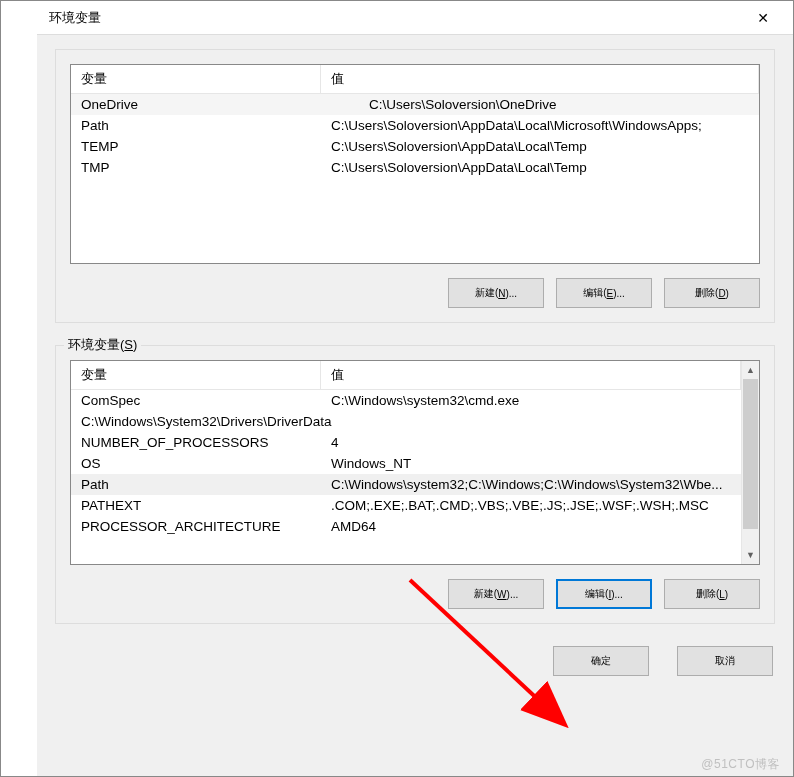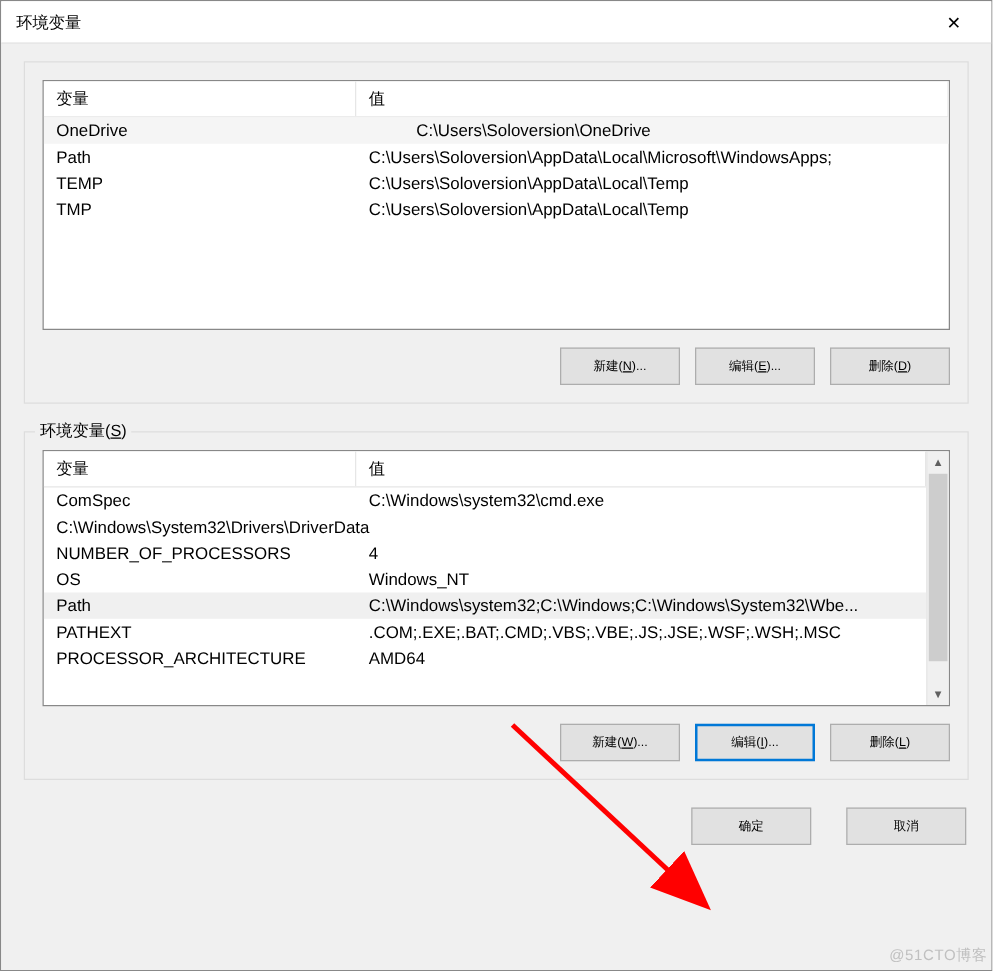--- a/index.html
+++ b/index.html
@@ -12,20 +12,21 @@
       overflow: hidden;
       position: relative;
     }
     .dialog {
       width: 794px;
       height: 777px;
       background: #fff;
       border: 1px solid #888;
       display: flex;
       flex-direction: column;
+      padding-left: 36px;
     }
     .titlebar {
       height: 34px;
       display: flex;
       align-items: center;
       padding: 0 8px 0 12px;
       background: #fff;
       border-bottom: 1px solid #ddd;
     }
     .titlebar .title {
@@ -154,21 +155,21 @@
       justify-content: flex-end;
       gap: 28px;
       padding: 0 2px;
     }
     .arrow-annotation {
       position: absolute;
       pointer-events: none;
     }
     .watermark {
       position: absolute;
-      right: 4px;
+      right: 14px;
       bottom: 4px;
       font-size: 12px;
       color: #c0c0c0;
       letter-spacing: 0.5px;
     }
   </style>
 </head>
 <body>
 
 <div class="dialog">

